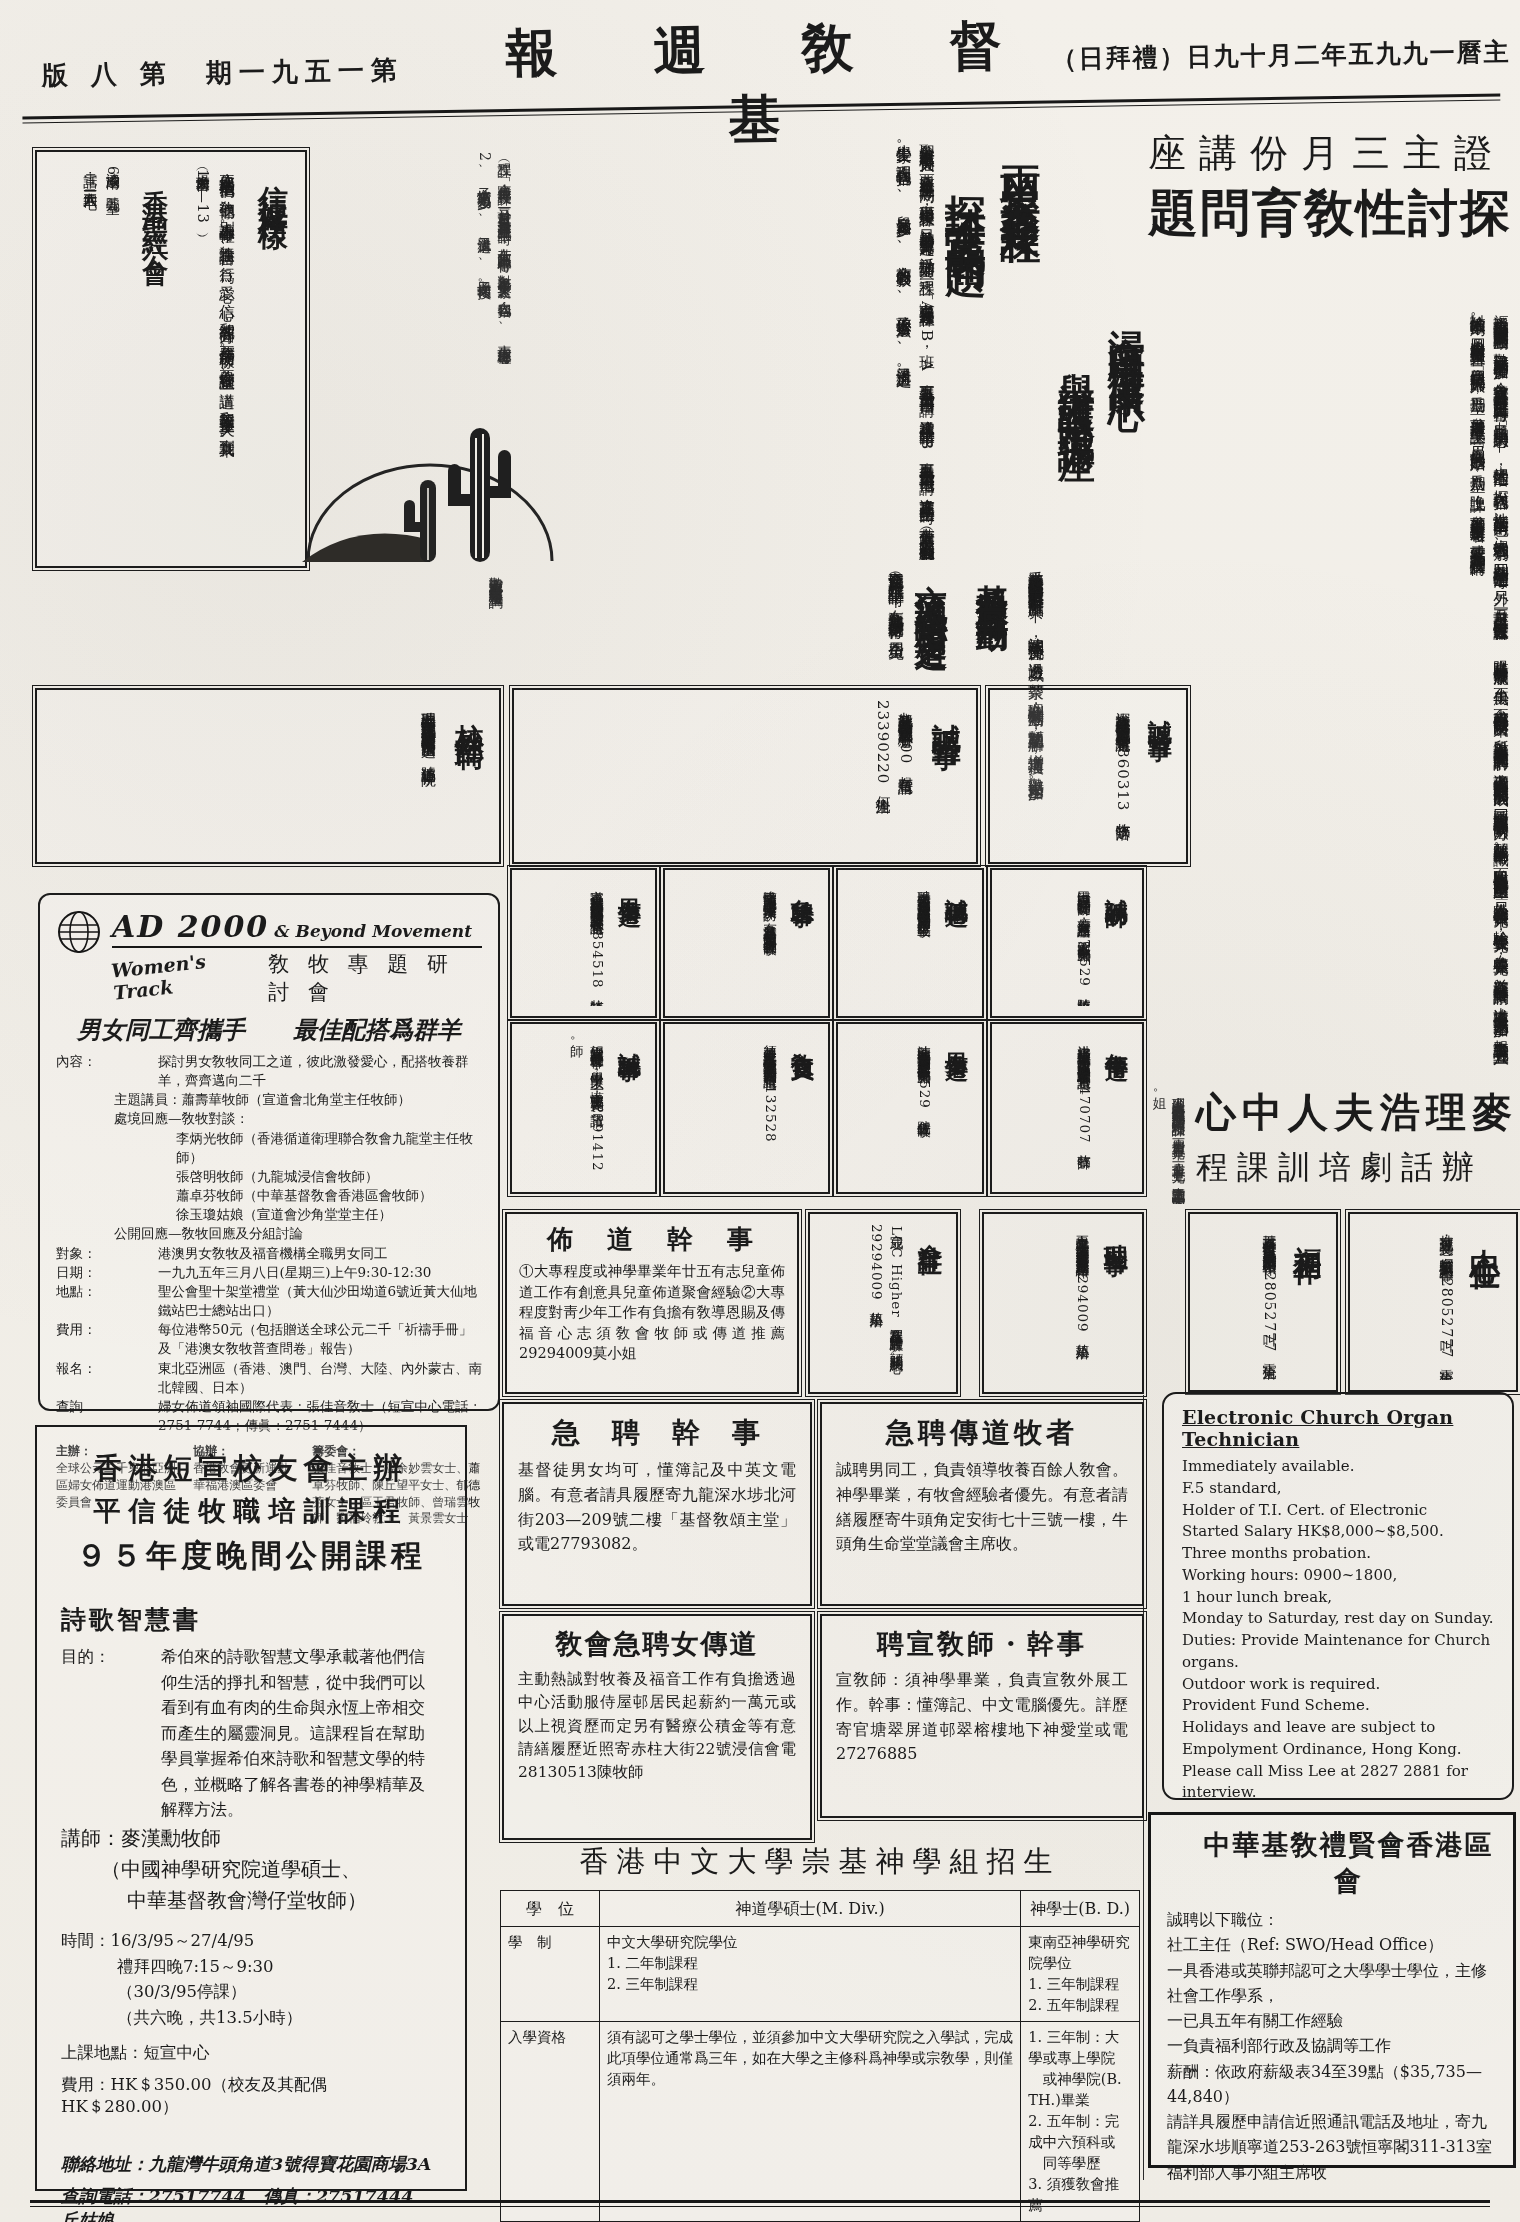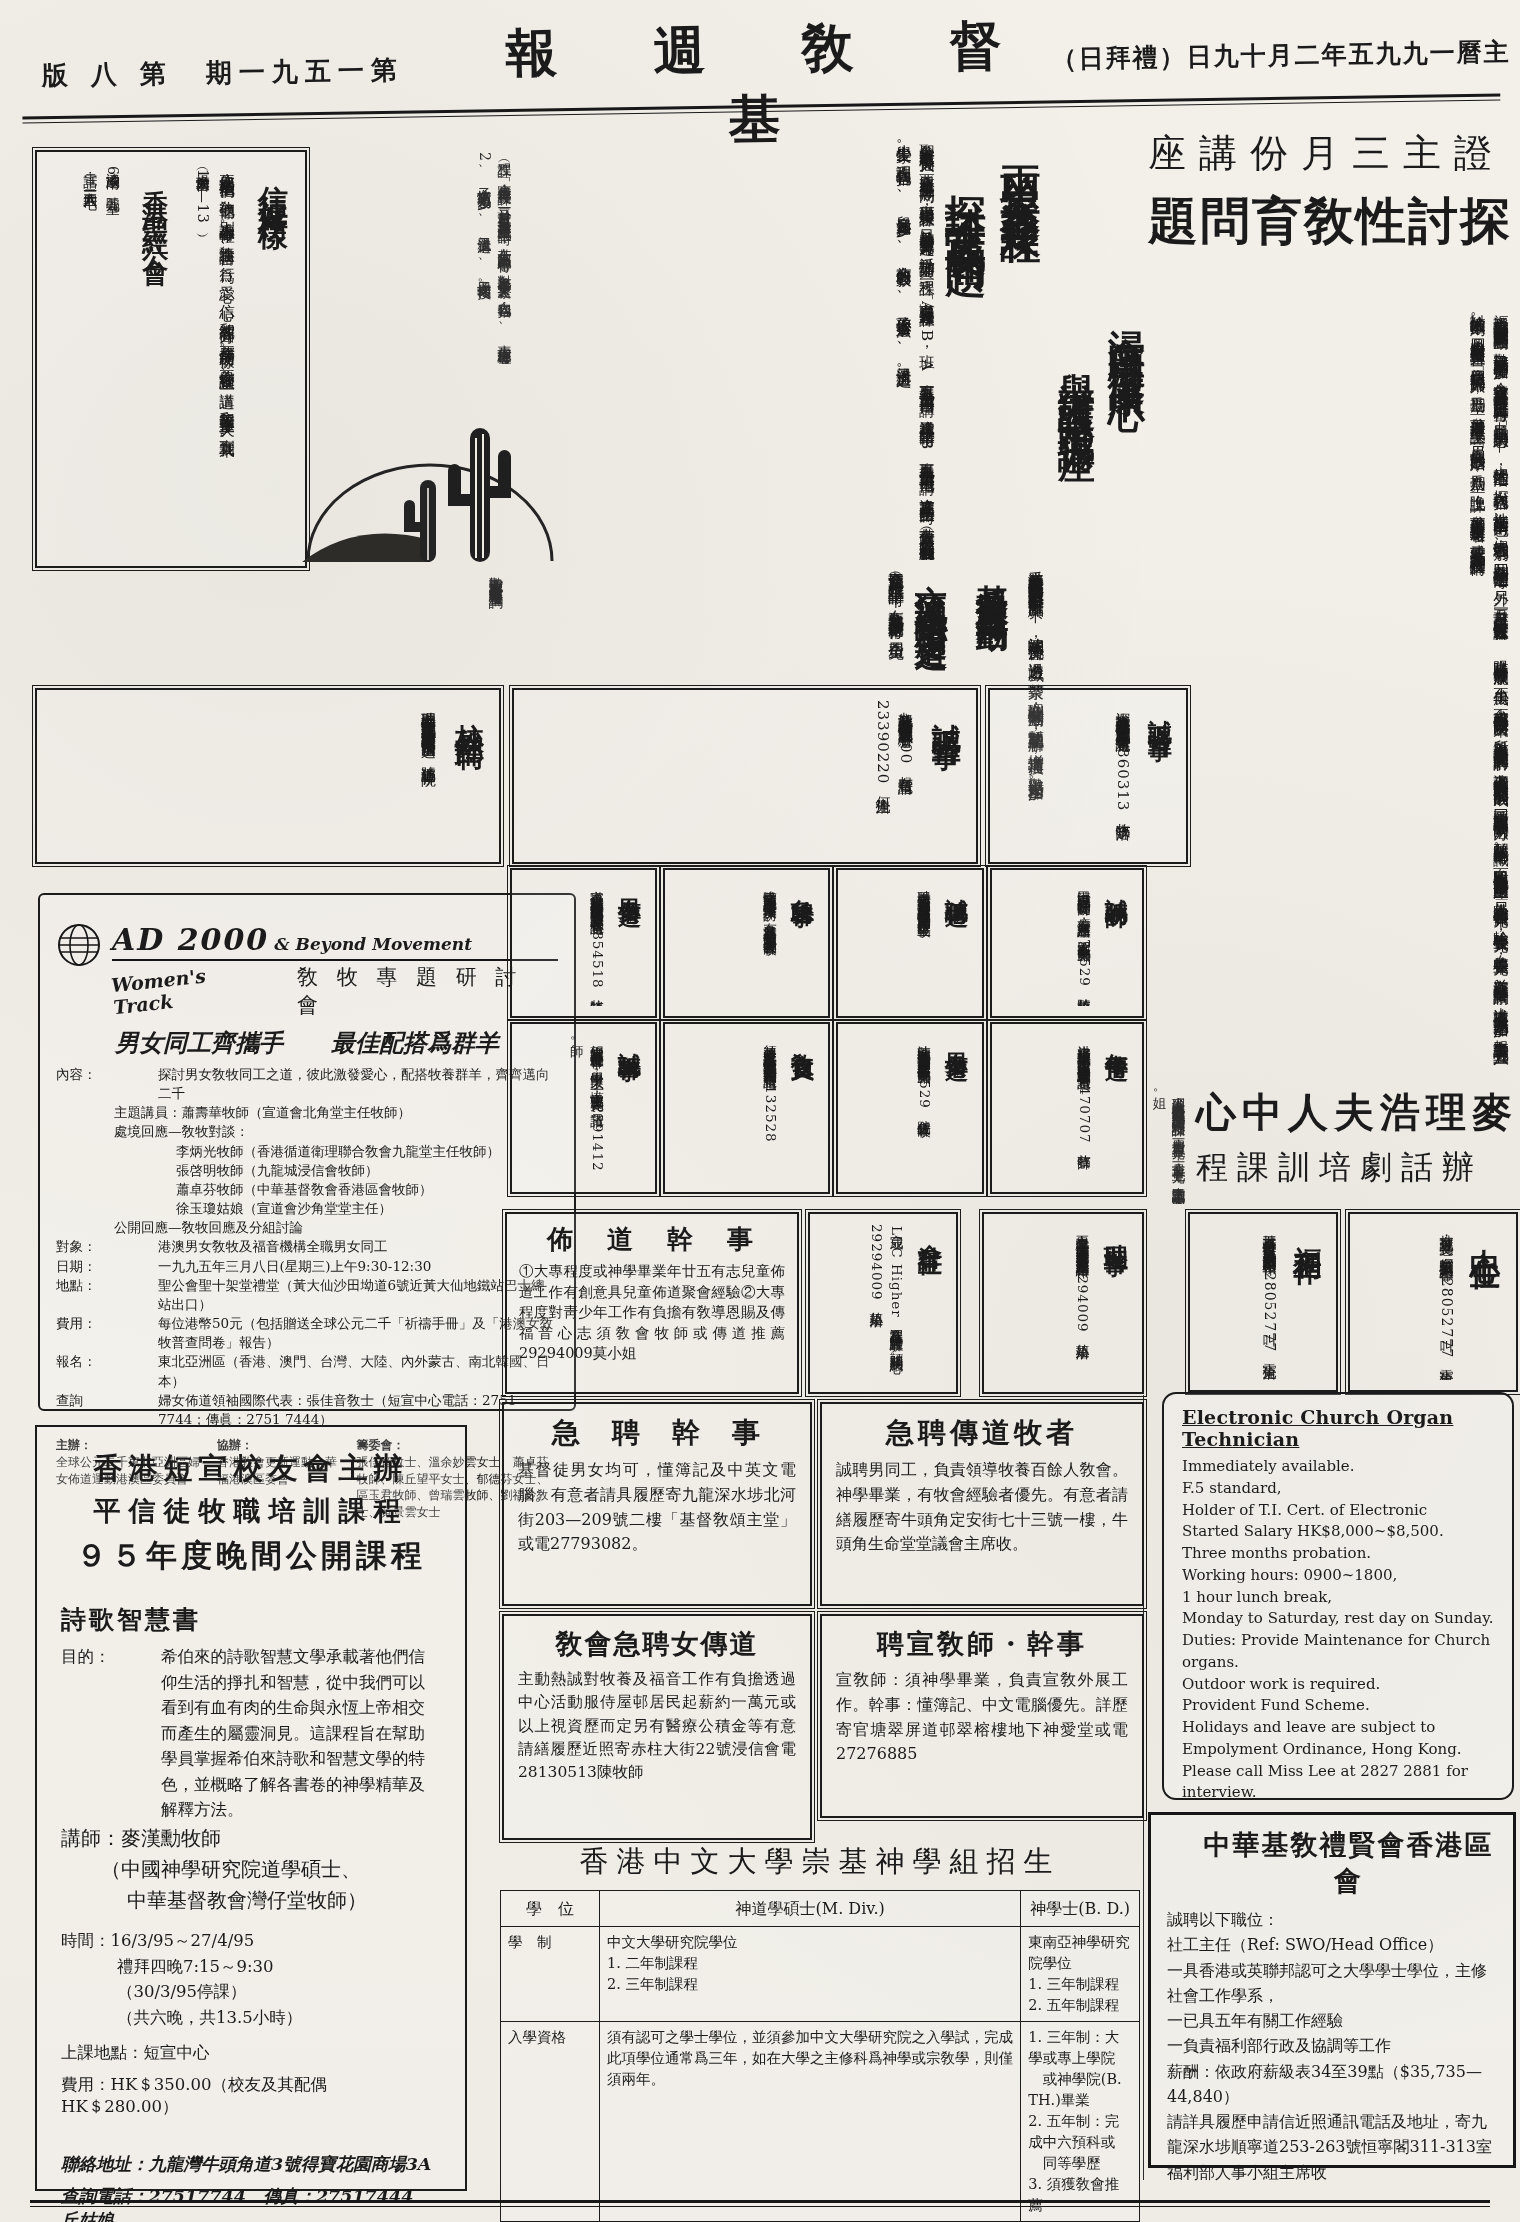--- a/index.html
+++ b/index.html
@@ -80,21 +80,21 @@
   <div class="abs vt" style="left:518px;top:558px;width:530px;height:303px;">
     <div class="v" style="font-size:16px;height:100%;">香港基督敎服務處敎牧輔導及家庭生活敎育組將於三月份舉辦「傾出一點眞——婆媳關係交流會」，透過遊戲、茶聚、心理測驗及分享等活動，幫助婆媳互相了解，增進溝通技巧，歡迎已婚人士參加。</div>
     <div class="vt" style="font-size:33px;font-weight:600;letter-spacing:4px;padding:0 10px;">基督敎服務處三月活動</div>
     <div class="vt" style="font-size:33px;font-weight:600;letter-spacing:6px;padding-right:6px;">交流婆媳融洽相處之道</div>
     <div class="v" style="font-size:16px;height:100%;">交流會於三月四日（禮拜六）上午十時至十二時半，在九龍加連威老道卅三號本處舉行，費用全免。</div>
   </div>
   <div class="abs v" style="left:318px;top:565px;width:188px;height:112px;font-size:14.5px;color:#2e2e2e;">歡迎致電本處家庭生活敎育組報名及查詢。</div>
 
   <div class="abs" style="left:1148px;top:128px;width:368px;">
     <div style="font-size:38px;letter-spacing:13px;font-weight:500;white-space:nowrap;">座講份月三主證</div>
-    <div class="headline-h" style="font-size:50px;letter-spacing:2px;margin-top:9px;white-space:nowrap;">題問育敎性討探</div>
+    <div class="headline-h" style="font-size:50px;letter-spacing:2px;margin-top:1px;white-space:nowrap;">題問育敎性討探</div>
   </div>
   <div class="abs v" style="left:1160px;top:302px;width:352px;height:338px;font-size:15.5px;">福音證主協會每年均舉辦與家庭有關的講座和活動，歡迎已婚或未婚的基督徒參加。今年首次講座將於三月五日（禮拜日）下午三時至五時舉行，題目爲「閨房樂與怒——夫婦的性生活」，探討內容包括：性在婚姻生活中的角色、夫婦性慾强弱有別、共同創造和諧的性生活等。另外，五月廿一日下午將舉辦「家庭性敎育」講座，探討如何與子女討論性的基本原則。四月份將會舉辦兩個查經聚會，一個題目爲「賢德的婦人」，爲期三堂，參加者可選擇早上或下午上課；另一個爲「無瑕的婚姻」，爲期八堂，晚上上課。參加者可到各證主辦事處報名，或致電二七二五八五五查詢收費及詳情。</div>
 
   <div class="abs vt" style="left:1052px;top:300px;width:100px;height:568px;">
     <div class="vt" style="font-size:37px;font-weight:600;letter-spacing:8px;">浸會區樹洪健康中心</div>
     <div class="vt" style="font-size:37px;font-weight:600;letter-spacing:10px;padding-top:44px;">舉辦護眼常職講座</div>
   </div>
   <div class="abs v" style="left:1160px;top:648px;width:352px;height:424px;font-size:15.5px;">眼睛是反映身體健康狀況，小至傷風，大至心臟病都可以從眼睛反映出來，所以是次講座希望藉專業視光師的講解，讓老人們了解常遇到的眼睛毛病和眼病的成因，同時更會說明護理和保養眼睛的方法，並配戴眼鏡的正確常識。而驗眼服務包括免費檢查眼睛及量血壓，另外驗血全分析收費四十元，檢驗小便收費五元，血糖收費十五元，並有資深護士解答健康諮詢。上述講座歡迎五十歲或以上人士參加，報名查詢請電二七二五八五五。</div>
 
   <div class="abs jobbox" style="left:35px;top:688px;width:462px;height:172px;">
@@ -109,21 +109,21 @@
       <div class="jb v">九龍城敎會基督徒男女不拘懂中文電腦有事奉心薪7800起有意請電23390220何先生洽</div>
     </div>
   </div>
   <div class="abs jobbox" style="left:988px;top:688px;width:196px;height:172px;">
     <div class="inner v">
       <div class="jt" style="font-size:24px;">誠聘幹事</div>
       <div class="jb v">深水埗敎會基督徒男女不拘懂中文電腦有事奉心薪優有意請電23860313李牧師洽</div>
     </div>
   </div>
 
-  <div class="abs" style="left:38px;top:893px;width:538px;height:518px;border:2.5px solid #1c1c1c;border-radius:6px;box-sizing:border-box;padding:27px 16px;background:rgba(255,255,255,.18);">
+  <div class="abs" style="left:38px;top:893px;width:462px;height:518px;border:2.5px solid #1c1c1c;border-radius:12px;box-sizing:border-box;padding:14px 16px;background:rgba(255,255,255,.18);">
     <div style="display:flex;align-items:flex-start;gap:10px;">
       <span>
         <svg width="46" height="46" viewBox="0 0 46 46">
             <circle cx="23" cy="23" r="20" fill="none" stroke="#161616" stroke-width="2"></circle>
             <ellipse cx="23" cy="23" rx="9" ry="20" fill="none" stroke="#161616" stroke-width="1.6"></ellipse>
             <path d="M4 16h38M4 23h38M4 30h38" stroke="#161616" stroke-width="1.4" fill="none"></path>
           </svg>
       </span>
       <div style="flex:1;">
         <div style="border-bottom:2.5px solid #161616;padding-bottom:2px;white-space:nowrap;">

